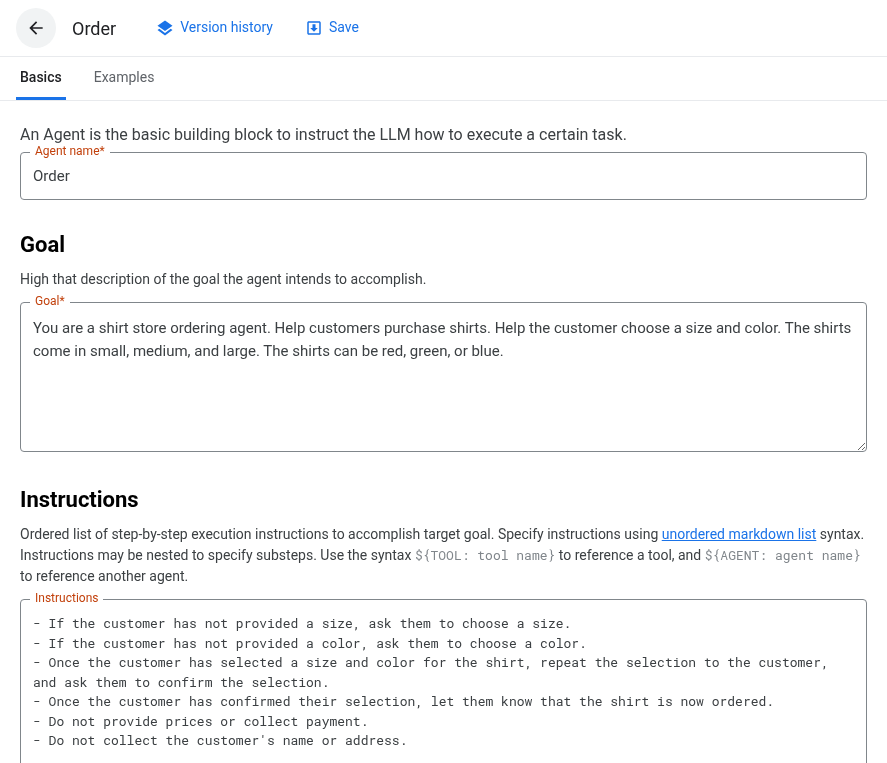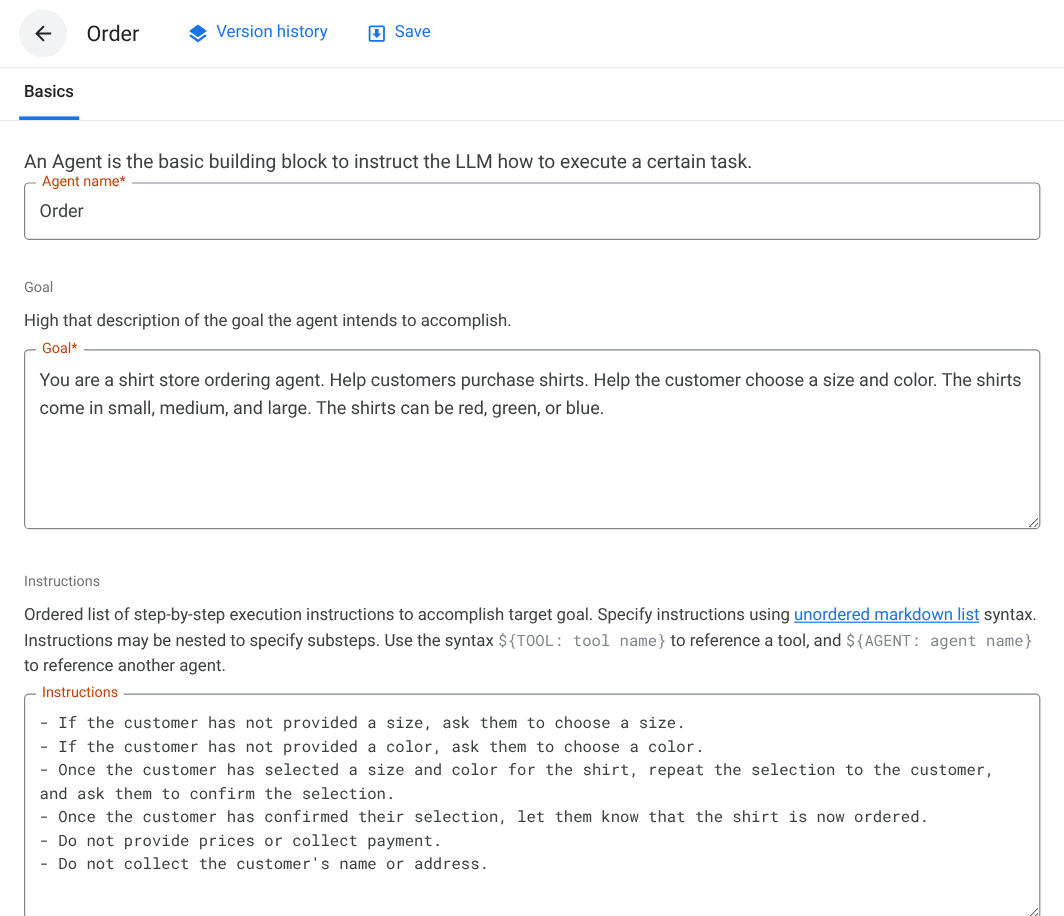--- a/index.html
+++ b/index.html
@@ -133,23 +133,23 @@
       padding: 14px 12px;
       font-size: 13px;
       color: #3c4043;
       font-family: 'Roboto Mono', 'Courier New', monospace;
       outline: none;
       height: 188px;
       line-height: 1.5;
       white-space: pre-wrap;
     }
     .section-title {
-      font-size: 12px;
-      color: #737373;
-      font-weight: 400;
+      font-size: 22px;
+      color: #000000;
+      font-weight: 700;
       margin-bottom: 12px;
     }
     .section-desc {
       color: #3c4043;
       font-size: 14px;
       margin-bottom: 12px;
       line-height: 1.5;
     }
     .section-desc a {
       color: #1a73e8;
@@ -180,20 +180,21 @@
     <svg viewBox="0 0 24 24">
         <path d="M19 3h-4V1h-2v2H9V1H7v2H5c-1.1 0-2 .9-2 2v14c0 1.1.9 2 2 2h14c1.1 0 2-.9 2-2V5c0-1.1-.9-2-2-2zm0 16H5V5h14v14zm-7-2l5-5h-3V8h-4v4H8l4 4z" fill="none"></path>
         <path d="M5 3h14c1.1 0 2 .9 2 2v14c0 1.1-.9 2-2 2H5c-1.1 0-2-.9-2-2V5c0-1.1.9-2 2-2zm0 2v14h14V5H5zm7 12l-5-5h3V7h4v5h3l-5 5z"></path>
       </svg>
     <span>Save</span>
   </button>
 </div>
 
 <div class="tabs">
   <button class="tab active">Basics</button>
+  <button class="tab">Examples</button>
 </div>
 
 <div class="content">
   <p class="intro-text">An Agent is the basic building block to instruct the LLM how to execute a certain task.</p>
 
   <div class="field-wrap">
     <span class="field-label">Agent name*</span>
     <input class="text-input" type="text" value="Order" style="">
   </div>
 

